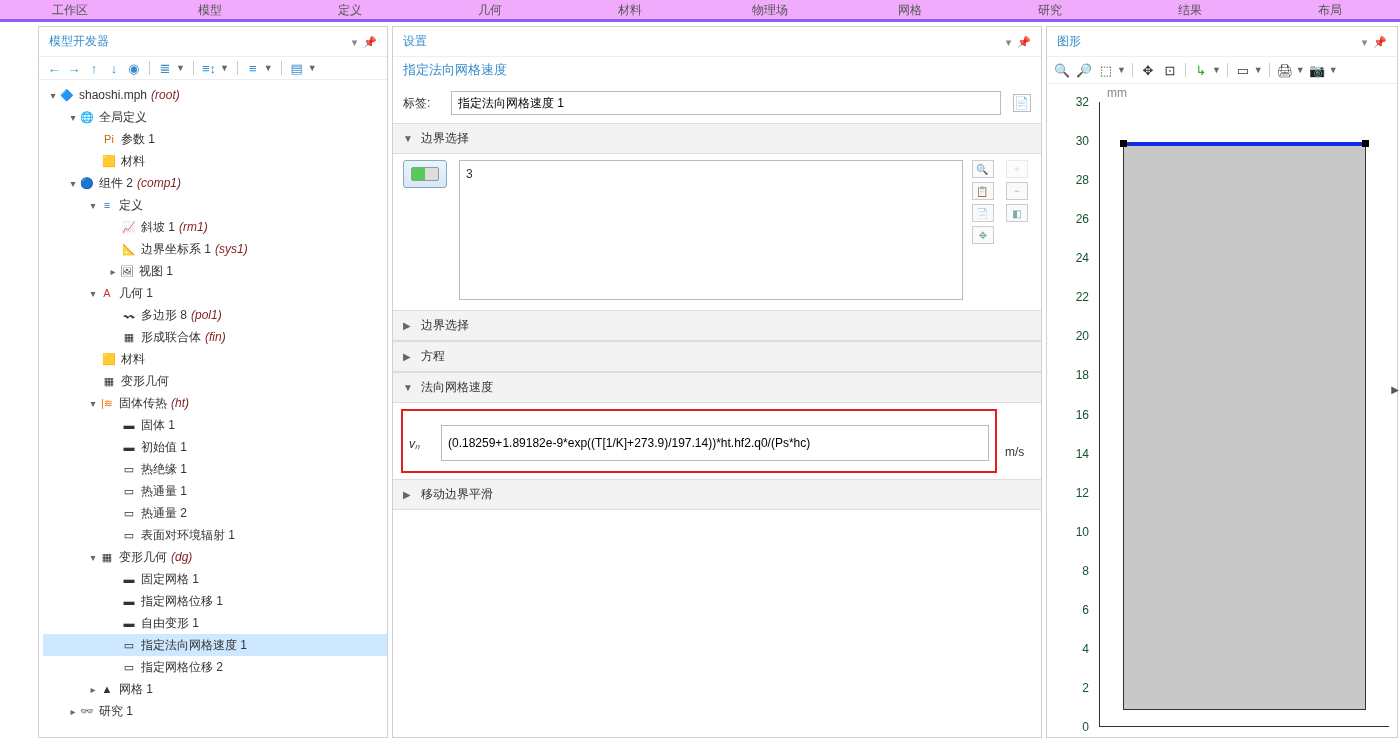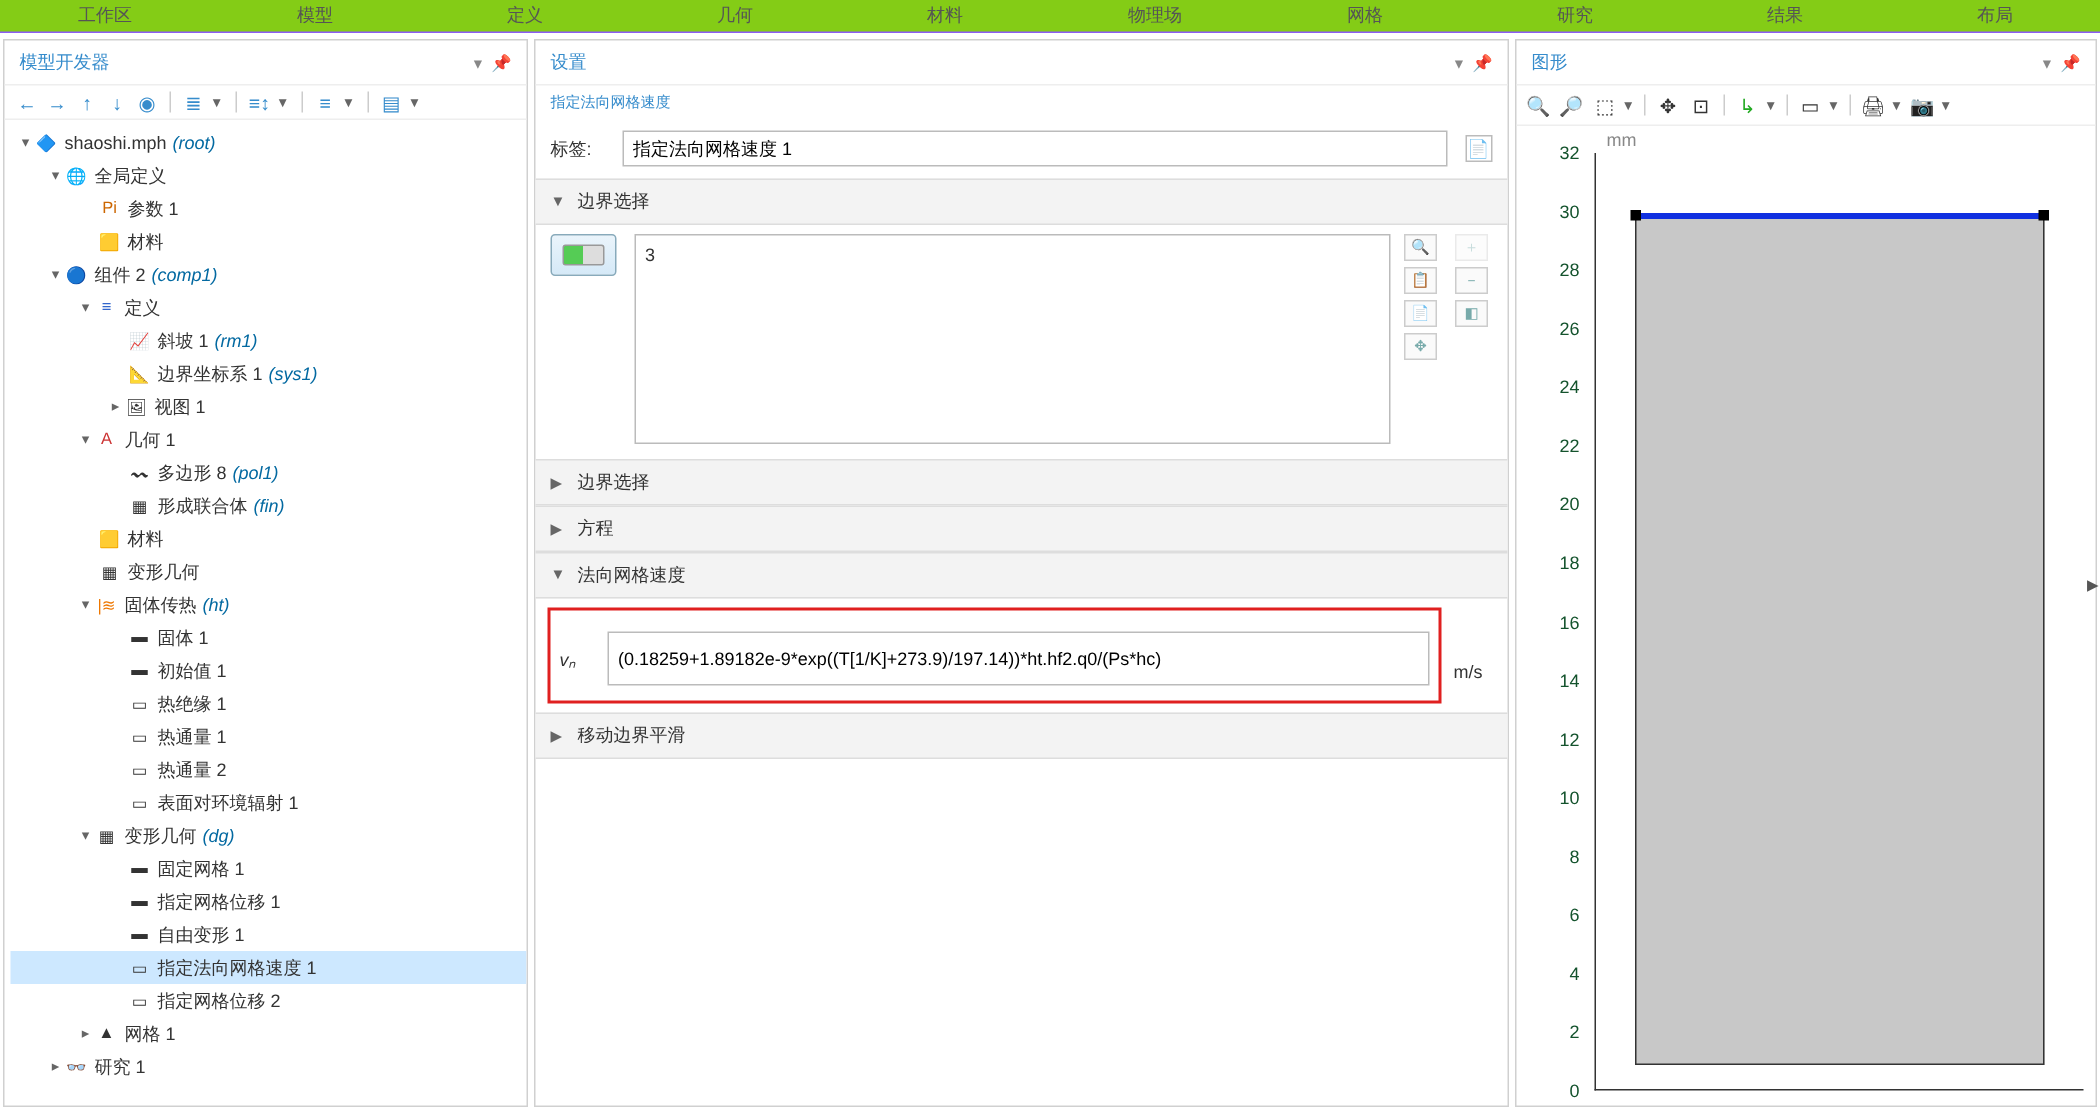--- a/index.html
+++ b/index.html
@@ -1,34 +1,34 @@
 <!DOCTYPE html>
 <html><head>
 <meta charset="utf-8">
 <style>
 *{box-sizing:border-box;margin:0;padding:0;font-family:"Microsoft YaHei",sans-serif;font-size:12px;}
 body{background:#fff;width:1400px;height:742px;overflow:hidden;color:#333;}
-.ribbon-labels{display:flex;border-bottom:1px solid #8b5cf6;height:22px;background:#84cc16;}
+.ribbon-labels{display:flex;border-bottom:3px solid #8b5cf6;height:22px;background:#f0abfc;}
 .ribbon-labels span{flex:1;text-align:center;line-height:20px;color:#555;}
-.main{display:flex;height:720px;}
+.main{display:flex;height:720px;margin-left:36px;}
 .pane{border:1px solid #d0d0d0;display:flex;flex-direction:column;margin:4px 2px;}
 .model-pane{width:350px;}
 .settings-pane{width:650px;}
 .graph-pane{flex:1;}
 .pane-head{padding:6px 10px;color:#368ccc;font-size:18px;border-bottom:1px solid #eee;display:flex;align-items:center;justify-content:space-between;}
-.pane-sub{padding:4px 10px;color:#368ccc;font-size:10px;}
+.pane-sub{padding:4px 10px;color:#368ccc;font-size:13px;}
 .toolbar{display:flex;align-items:center;gap:6px;padding:4px 8px;border-bottom:1px solid #eee;}
 .tb-ico{width:14px;height:14px;display:inline-flex;align-items:center;justify-content:center;color:#368ccc;cursor:pointer;font-size:13px;}
 .tb-sep{width:1px;height:14px;background:#ccc;margin:0 2px;}
 .tree{flex:1;overflow:auto;padding:4px 0 4px 4px;}
 .tree-row{display:flex;align-items:center;height:22px;padding-left:4px;white-space:nowrap;cursor:pointer;}
 .tree-row.sel{background:#cde8ff;}
 .tw{display:inline-block;width:12px;text-align:center;color:#666;font-size:10px;}
 .ico{width:16px;height:16px;display:inline-flex;align-items:center;justify-content:center;margin-right:4px;font-size:11px;}
-.it{font-style:italic;color:#0369a1;margin-left:4px;}
+.it{font-style:italic;color:#7f1d1d;margin-left:4px;}
 .sect{border-top:1px solid #ddd;border-bottom:1px solid #ddd;background:#f3f3f3;padding:6px 10px;display:flex;align-items:center;cursor:pointer;}
 .sect .chev{width:12px;color:#666;margin-right:6px;font-size:10px;}
 .form-row{display:flex;align-items:center;padding:8px 10px;gap:8px;}
 .form-row label{min-width:40px;}
 .form-row input[type=text],.form-row select{flex:1;border:1px solid #bbb;padding:3px 6px;height:24px;background:#fff;}
 .sel-box{display:flex;margin:6px 10px 10px 10px;gap:6px;}
 .sel-list{flex:1;border:1px solid #bbb;height:140px;padding:6px;background:#fff;}
 .sel-side{width:28px;display:flex;flex-direction:column;gap:4px;align-items:center;}
 .side-btn{width:22px;height:18px;border:1px solid #ccc;background:#fafafa;display:flex;align-items:center;justify-content:center;font-size:10px;color:#7aa;cursor:pointer;}
 .side-btn.dis{opacity:.4;}

